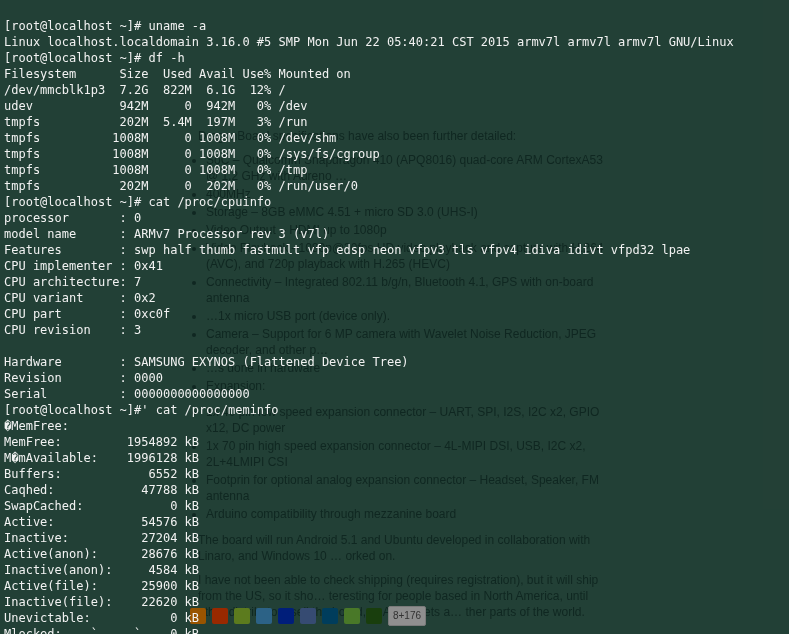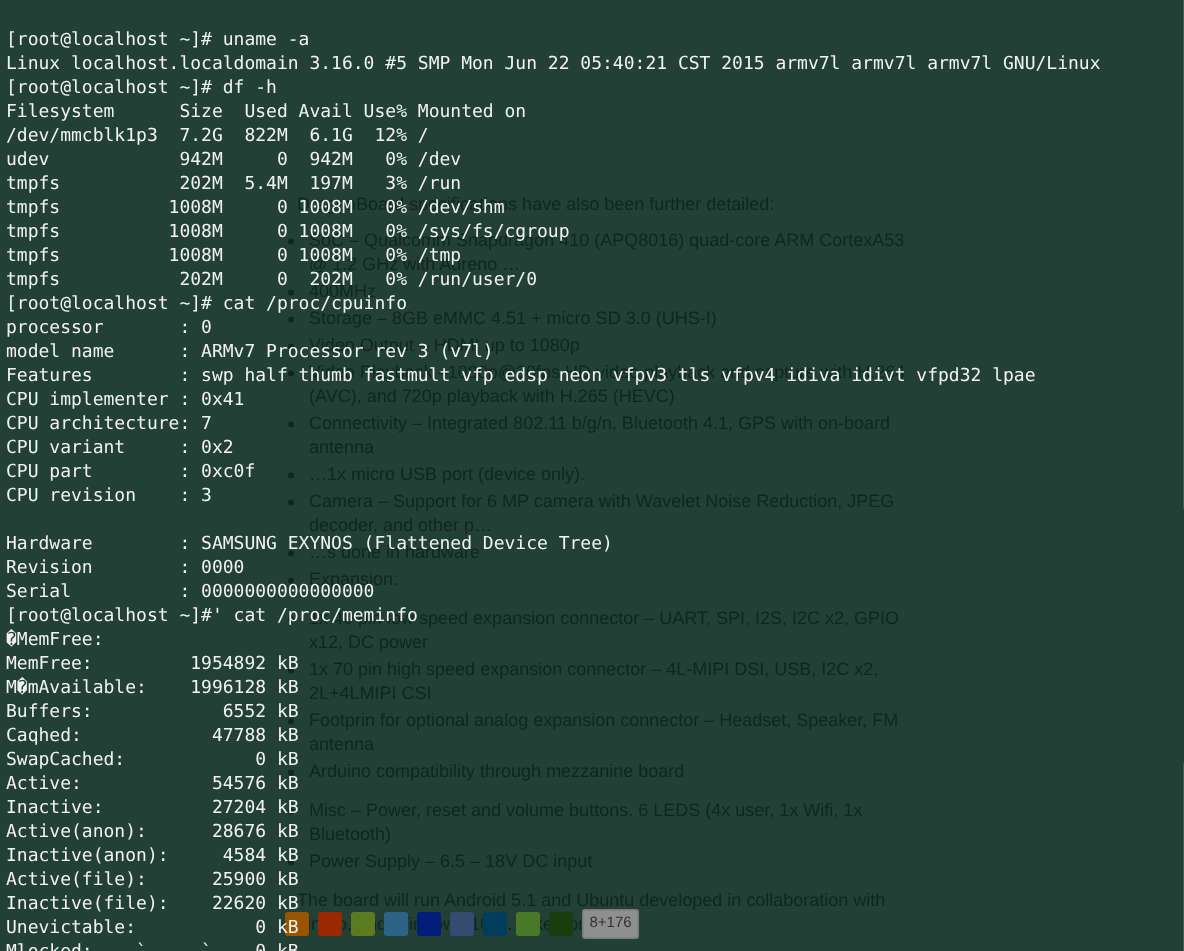--- a/index.html
+++ b/index.html
@@ -30,24 +30,20 @@
     <li>…1x micro USB port (device only).</li>
     <li>Camera – Support for 6 MP camera with Wavelet Noise Reduction, JPEG decoder, and other p…</li>
     <li>…s done in hardware</li>
     <li>Expansion:</li>
   </ul>
   <ul style="">
     <li>1x 40 pin low speed expansion connector – UART, SPI, I2S, I2C x2, GPIO x12, DC power</li>
     <li>1x 70 pin high speed expansion connector – 4L-MIPI DSI, USB, I2C x2, 2L+4LMIPI CSI</li>
     <li>Footprin for optional analog expansion connector – Headset, Speaker, FM antenna</li>
     <li>Arduino compatibility through mezzanine board</li>
-  </ul>
-  <ul>
-    <li>Misc – Power, reset and volume buttons. 6 LEDS (4x user, 1x Wifi, 1x Bluetooth)</li>
-    <li>Power Supply – 6.5 – 18V DC input</li>
   </ul>
   <p>The board will run Android 5.1 and Ubuntu developed in collaboration with Linaro, and Windows 10 … orked on.</p>
   <p>I have not been able to check shipping (requires registration), but it will ship from the US, so it sho… teresting for people based in North America, until other distributors sell the board, or Arrow gets a… ther parts of the world.</p>
 
   <div class="sharebar">
     <span class="sicon" style="background:#ff8c00"></span>
     <span class="sicon" style="background:#ff4500"></span>
     <span class="sicon" style="background:#9acd32"></span>
     <span class="sicon" style="background:#4aa3df"></span>
     <span class="sicon" style="background:#0033cc"></span>

